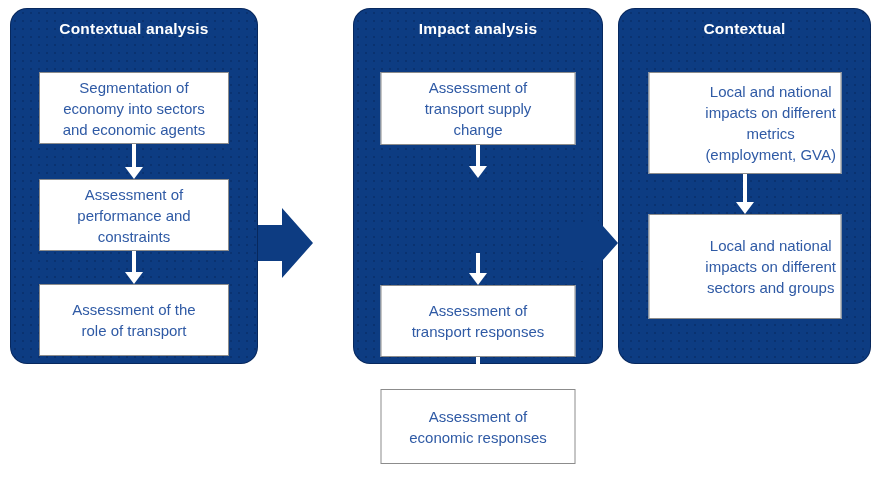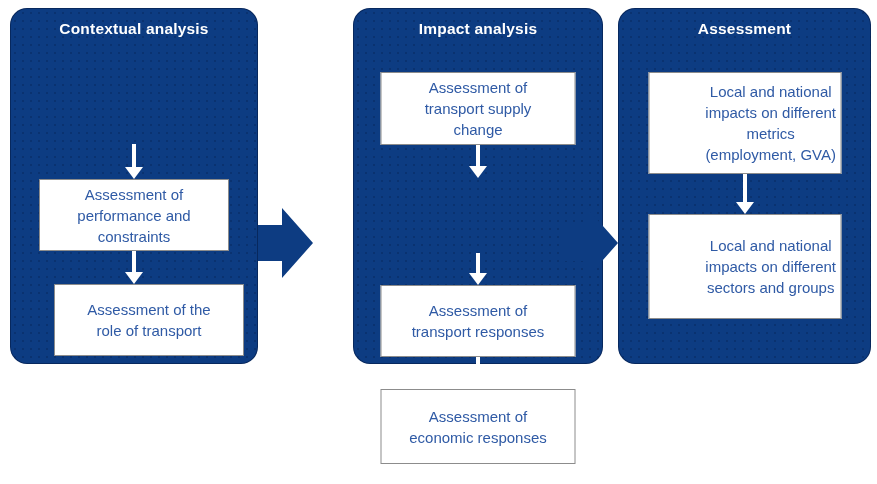--- a/index.html
+++ b/index.html
@@ -54,21 +54,21 @@
     font-size: 15px;
     line-height: 21px;
     padding: 2px 4px;
   }
   .box span { white-space: pre-line; }
 
   
   .c1 .box { width: 190px; }
   .c1-b1 { top: 63px;  height: 72px; }
   .c1-b2 { top: 170px; height: 72px; }
-  .c1-b3 { top: 275px; height: 72px; margin-left: 15px; }
+  .c1-b3 { top: 275px; height: 72px; }
   .c1-a1 { top: 135px; height: 35px; }
   .c1-a2 { top: 242px; height: 33px; }
 
   
   .c2 .box { width: 195px; }
   .c2-b1 { top: 63px;  height: 73px; }
   .c2-b2 { top: 169px; height: 75px; }
   .c2-b3 { top: 276px; height: 72px; }
   .c2-b4 { top: 380px; height: 75px; }
   .c2-a1 { top: 136px; height: 33px; }
@@ -113,20 +113,25 @@
   .big-arrow-2 { left: 563px; }
 </style>
 </head>
 <body>
 
 <div class="stage">
 
   <div class="panel panel-1 c1">
     <div class="panel-title">Contextual analysis</div>
 
+    <div class="box c1-b1">
+      <span>Segmentation of
+economy into sectors
+and economic agents</span>
+    </div>
     <div class="down-arrow c1-a1">
       <div class="stem"></div>
       <div class="head"></div>
     </div>
     <div class="box c1-b2">
       <span>Assessment of
 performance and
 constraints</span>
     </div>
     <div class="down-arrow c1-a2">
@@ -171,21 +176,21 @@
       <span>Assessment of
 economic responses</span>
     </div>
   </div>
 
   <svg class="big-arrow big-arrow-2" viewBox="0 0 55 70">
     <polygon points="0,17 24,17 24,0 55,35 24,70 24,53 0,53" fill="#0d3c82"></polygon>
   </svg>
 
   <div class="panel panel-3 c3">
-    <div class="panel-title">Assessment</div>
+    <div class="panel-title">Contextual</div>
 
     <div class="box c3-b1">
       <span>Local and national
 impacts on different
 metrics
 (employment, GVA)</span>
     </div>
     <div class="down-arrow c3-a1">
       <div class="stem"></div>
       <div class="head"></div>

